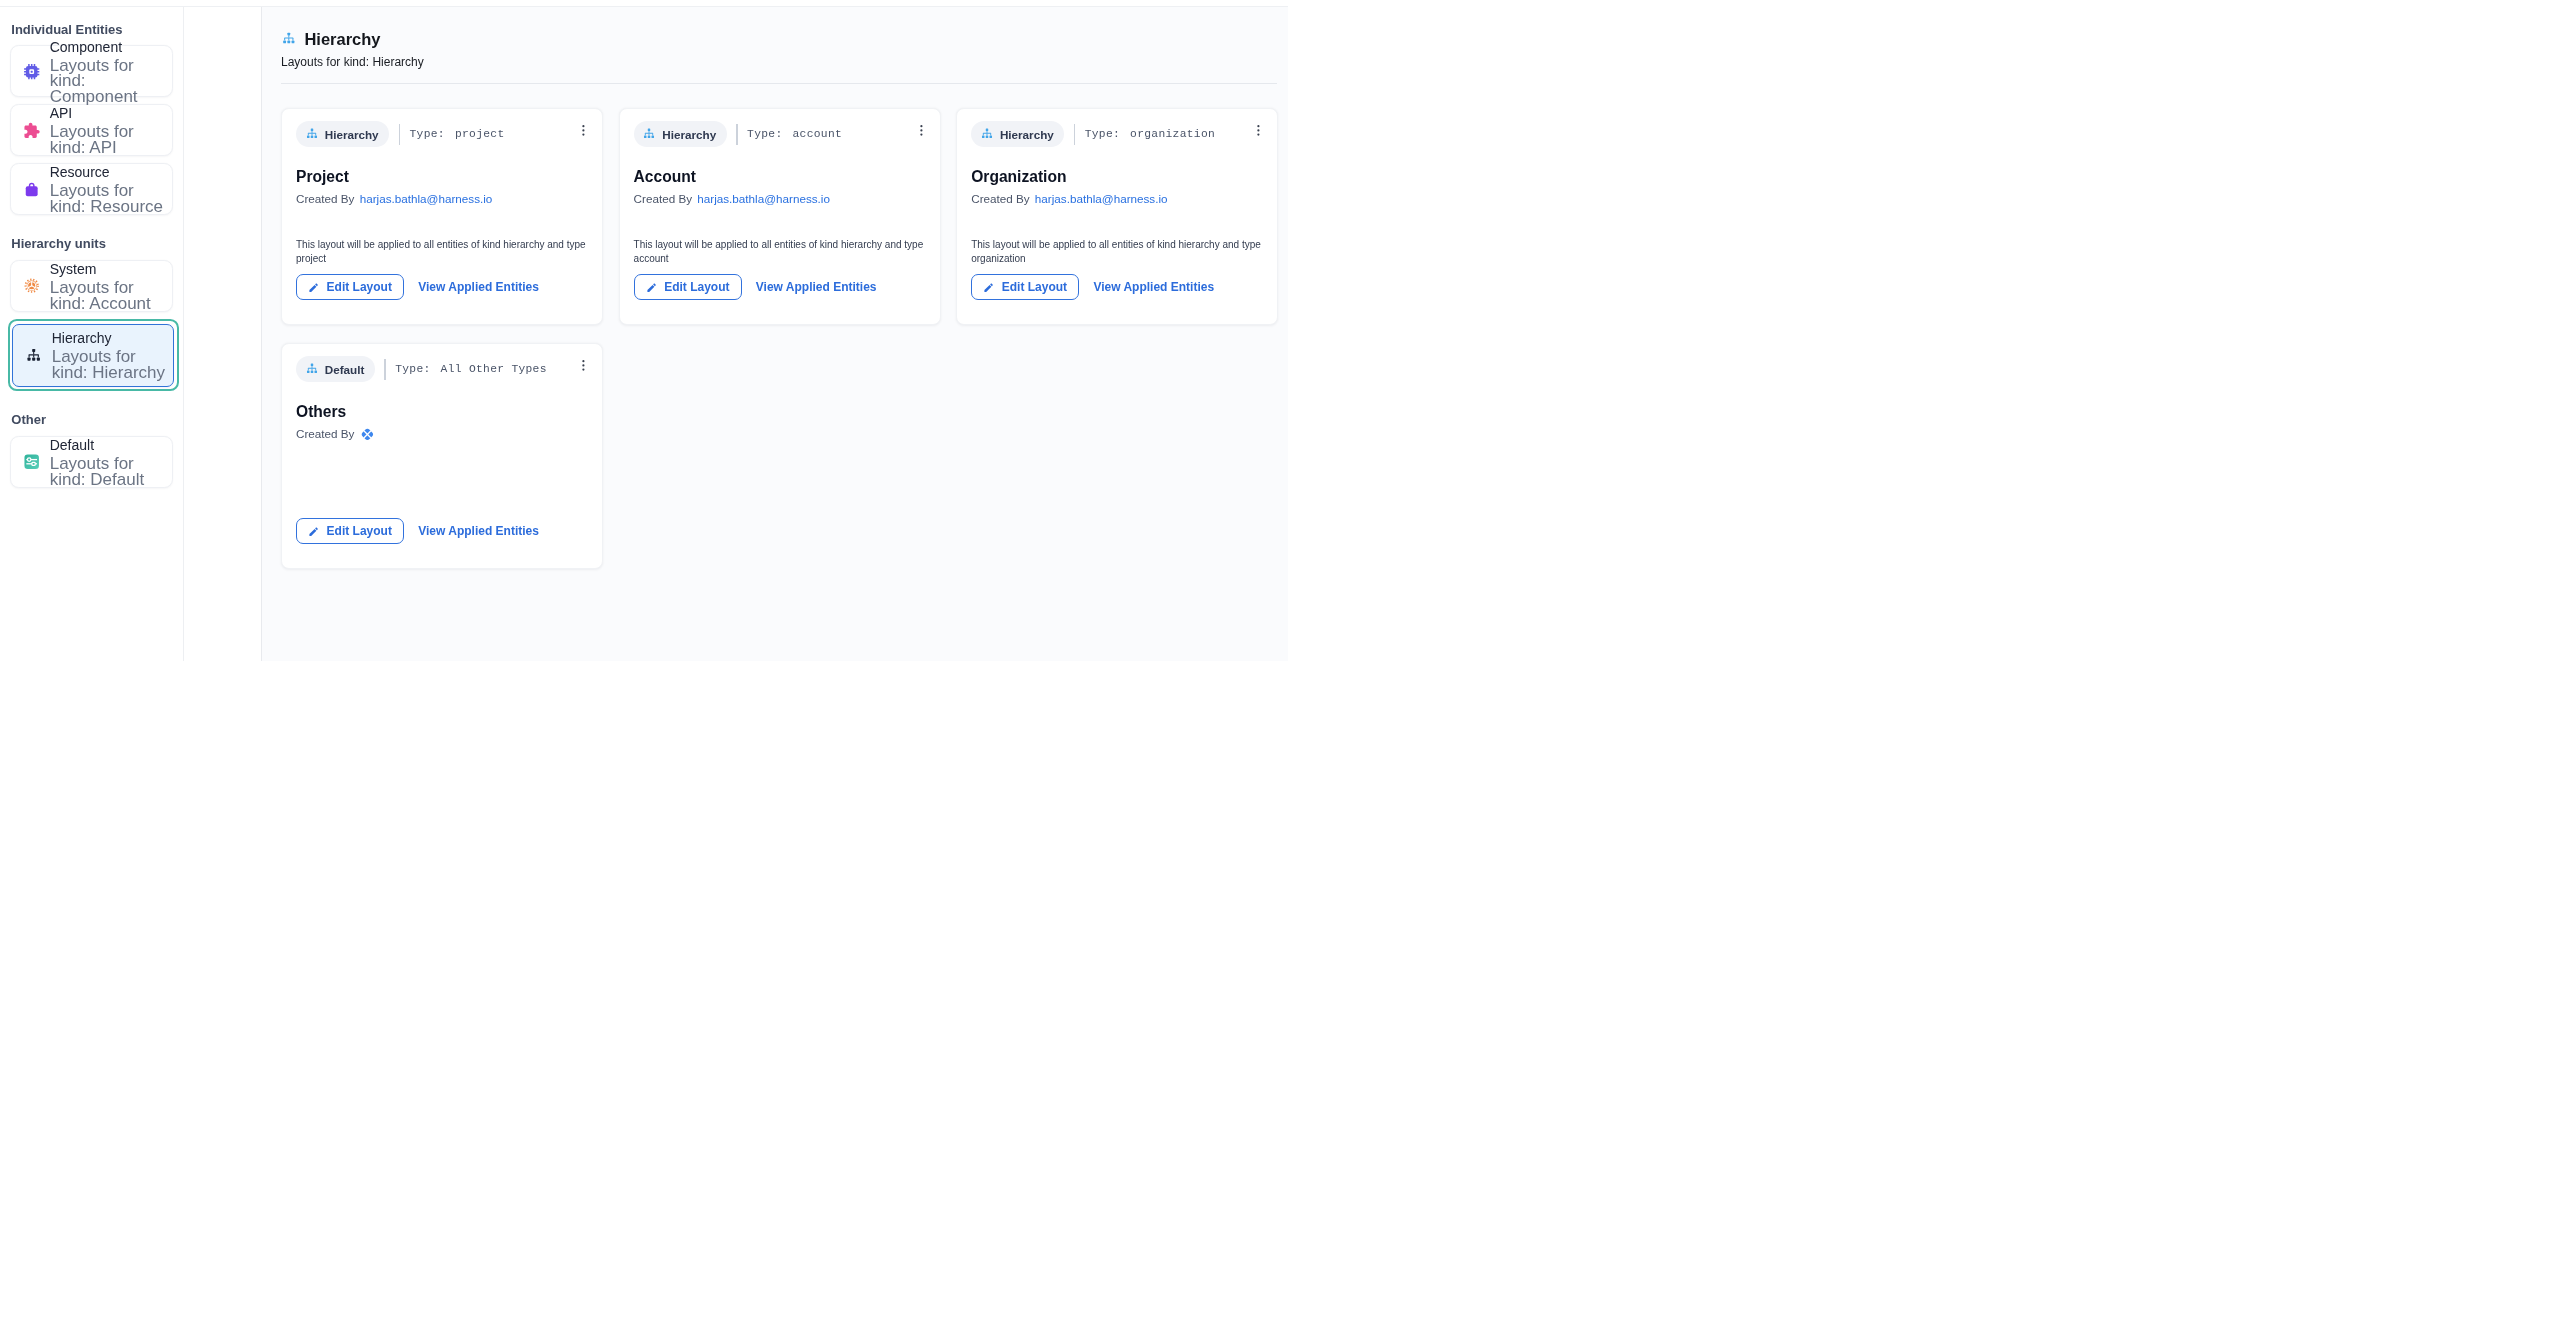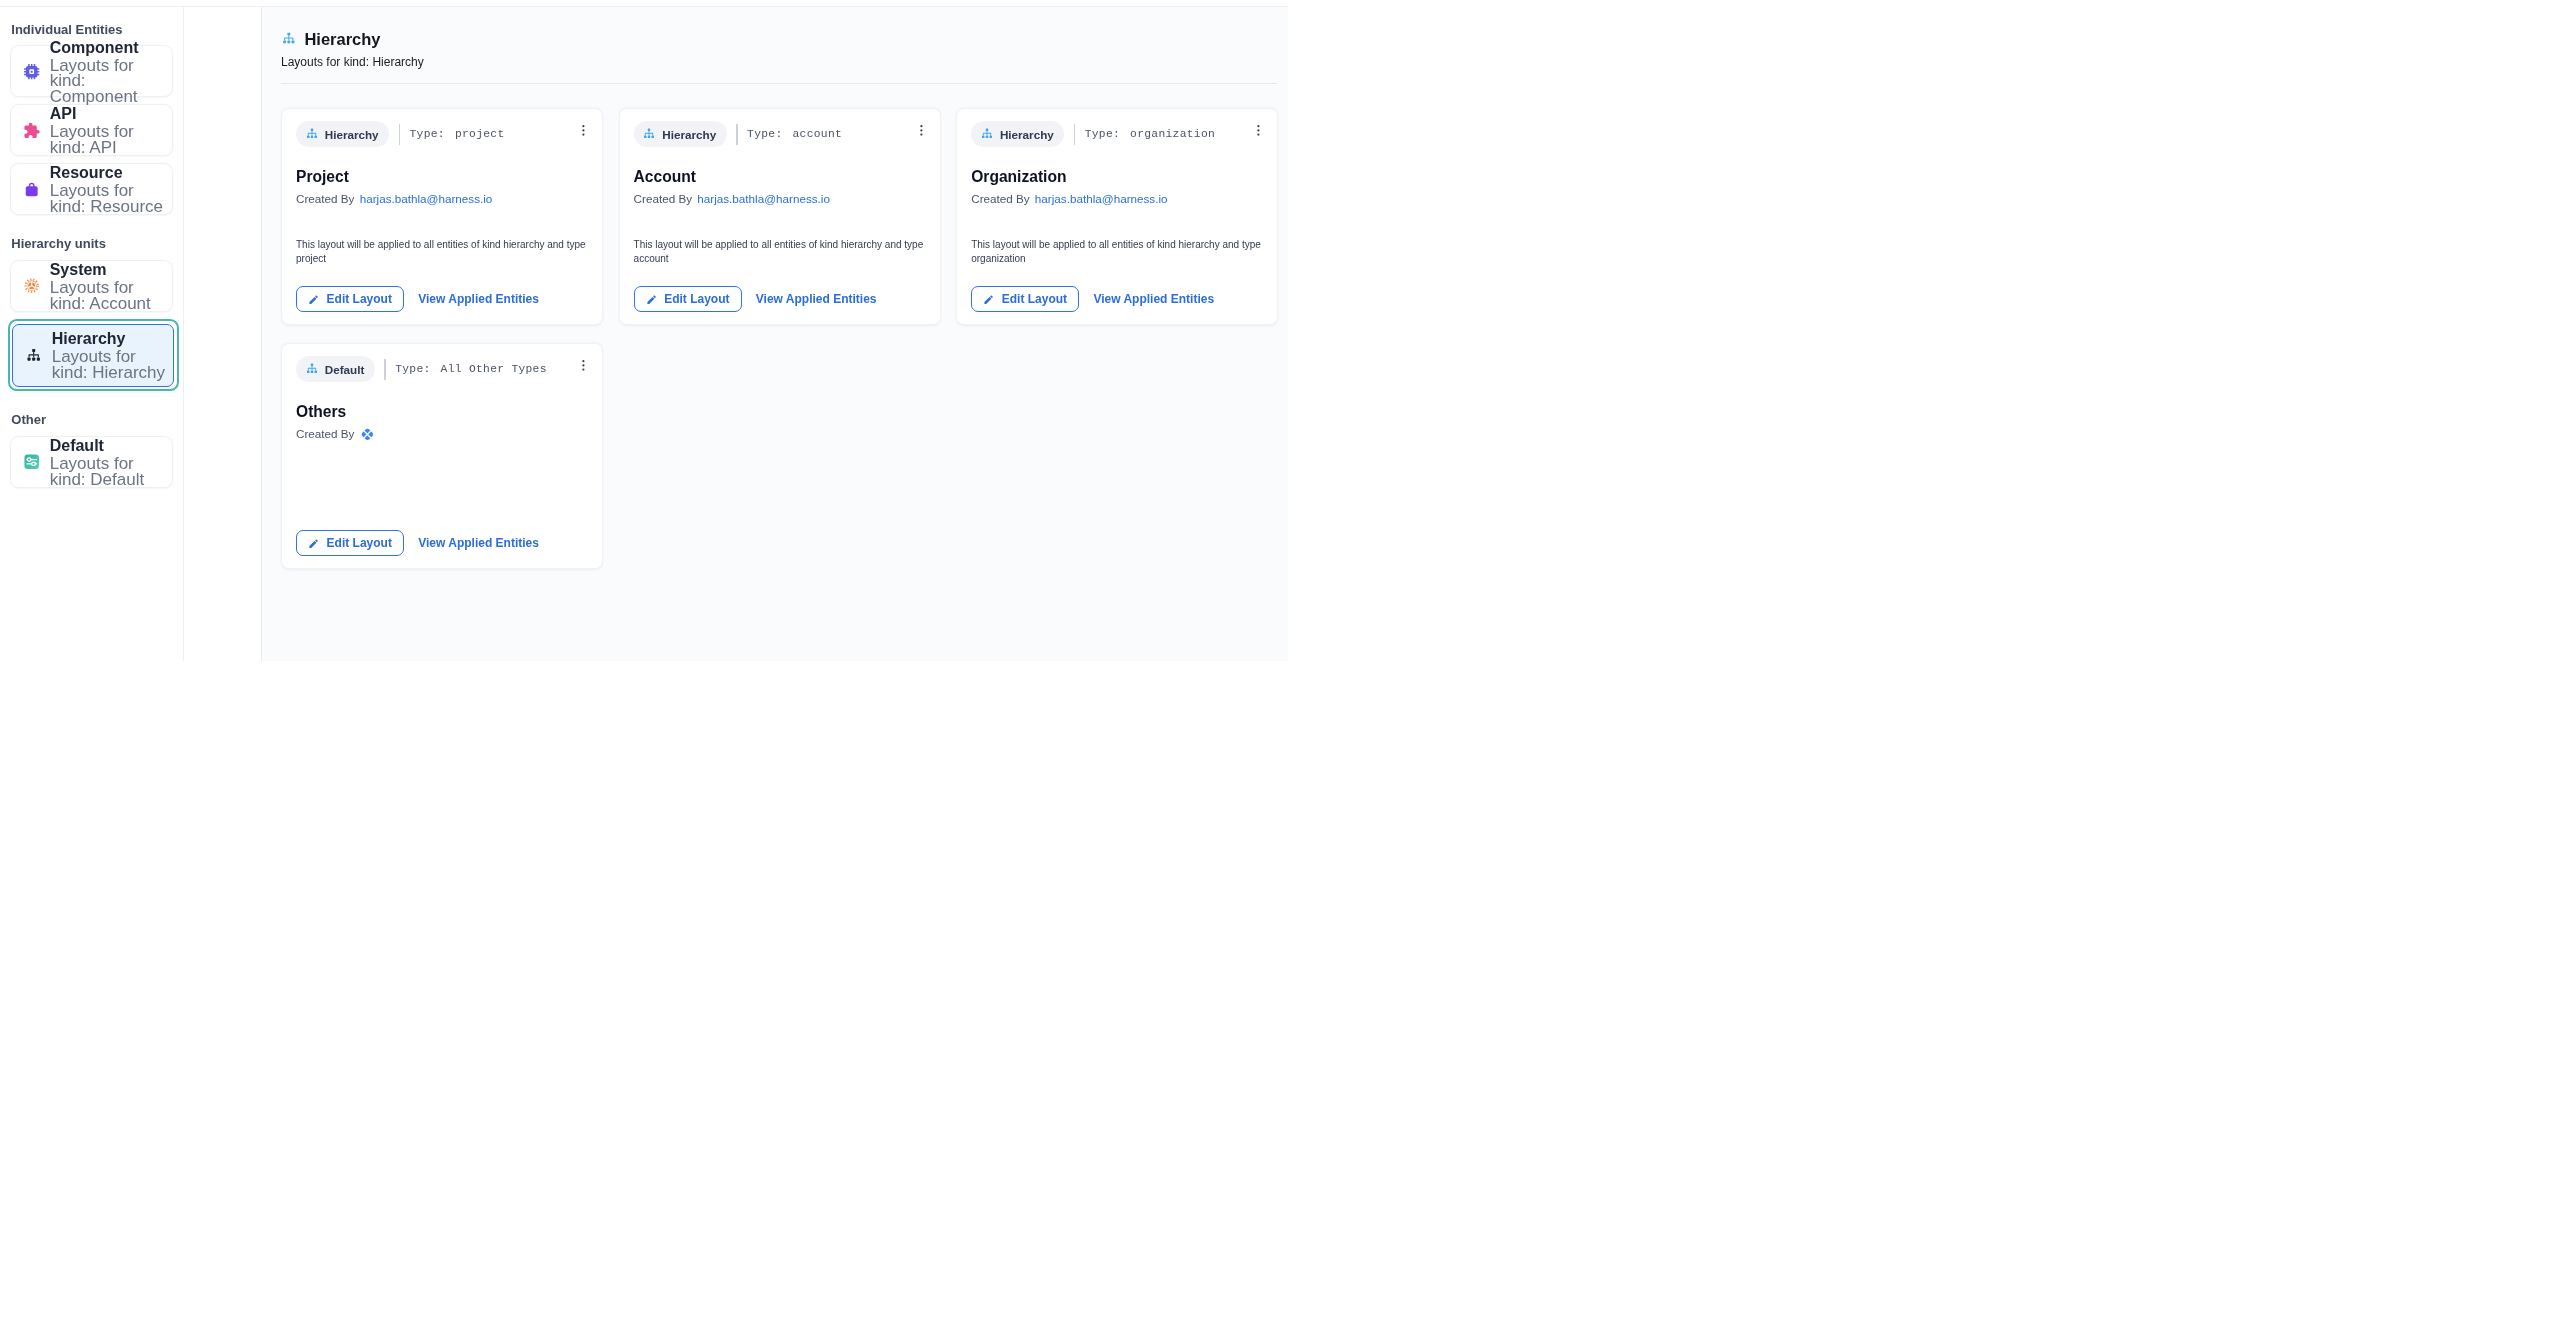--- a/index.html
+++ b/index.html
@@ -19,21 +19,21 @@
   .nav-wrap{margin-bottom:7px}
   .nav-card{
     display:flex;align-items:center;gap:9.6px;height:52px;background:#fff;
     border:0.9px solid #eef0f4;border-radius:8.7px;padding:0 7px 0 11.3px;
     box-shadow:0 0.9px 1.7px rgba(16,24,40,.04);cursor:pointer;box-sizing:border-box
   }
   .nav-wrap.selected{border:2.6px solid #48b9a6;border-radius:8.7px;padding:2.6px;margin:7px -6px 7px -2.6px}
   .nav-wrap.selected .nav-card{border:1.7px solid #3173d8;background:#e9f3fd;height:63px;border-radius:7px}
   .icon-20{width:17.4px;height:17.4px;flex:none;display:inline-flex}
   .icon-20 svg{width:100%;height:100%}
-  .nav-title{font-size:16px;font-weight:700;color:#202636;line-height:17.4px}
+  .nav-title{font-size:14px;font-weight:400;color:#202636;line-height:17.4px}
   .nav-sub{font-size:17px;color:#6b7484;line-height:15.6px;margin-top:1.7px}
 
   
   .main{flex:1;background:#fafbfd;padding:22.6px 14px 0 19px;box-sizing:border-box}
   .hdr-row{display:flex;align-items:center;gap:7.8px}
   .hdr-icon{width:15.6px;height:15.6px;color:#41a5e9;display:inline-flex}
   .hdr-icon svg{width:100%;height:100%}
   .hdr-title{font-size:16.5px;font-weight:700;color:#14171d}
   .hdr-sub{margin-top:6px;font-size:12px;color:#191c22}
   .hdr-divider{margin-top:14.8px;border-bottom:0.9px solid #e5e8ed;margin-right:1.7px}
@@ -51,21 +51,21 @@
   .vsep{width:1.3px;height:21px;background:#ccd2db;margin:0 9.6px;flex:none}
   .type{font-family:"Liberation Mono",monospace;font-size:11.3px;color:#4a5468;letter-spacing:0.3px;display:flex;gap:10px;white-space:nowrap}
   .kebab{position:absolute;top:8.7px;right:7px;width:22.6px;height:24px;display:flex;align-items:center;justify-content:center;color:#39404f;background:none;border:none;cursor:pointer;padding:0}
   .kebab svg{width:14.8px;height:14.8px}
   .card-title{margin-top:21px;font-size:15.6px;font-weight:700;color:#0d1322}
   .created{margin-top:5.2px;font-size:11.7px;color:#4a5468;display:flex;gap:5.2px}
   .created a{color:#2970e0;text-decoration:none;cursor:pointer}
   .creator-icon{width:14.8px;height:14.8px;display:inline-flex}
   .creator-icon svg{width:100%;height:100%}
   .desc{margin-top:33px;font-size:10px;line-height:1.45;color:#333c4f;padding-right:1.7px}
-  .actions{position:absolute;left:14px;bottom:12px;display:flex;align-items:center;gap:14px}
+  .actions{position:absolute;left:14px;bottom:24px;display:flex;align-items:center;gap:14px}
   .edit-btn{
     display:flex;align-items:center;gap:7px;height:26px;padding:0 11.3px;background:#fff;
     border:1.3px solid #3272dd;border-radius:7px;color:#2c6cdb;font-size:12px;font-weight:600;
     font-family:inherit;cursor:pointer
   }
   .edit-btn svg{width:11.3px;height:11.3px}
   .view-link{color:#2c6cdb;font-size:12px;font-weight:600;text-decoration:none;cursor:pointer}
 </style>
 </head>
 <body>

